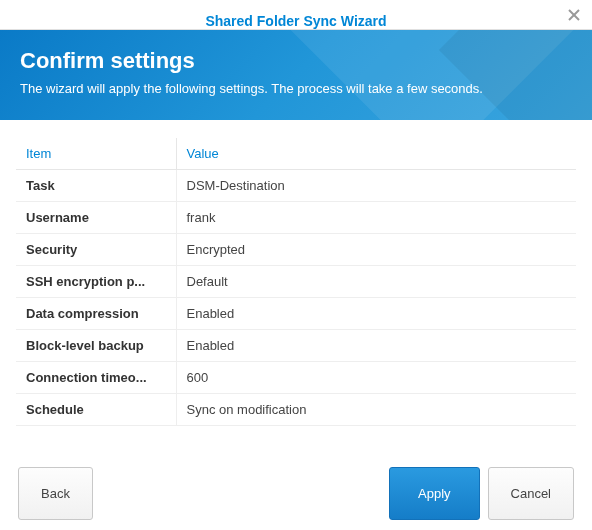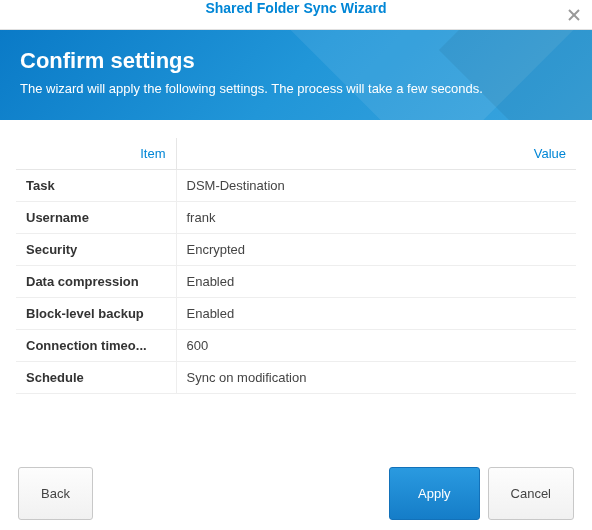--- a/index.html
+++ b/index.html
@@ -12,21 +12,21 @@
       font-size: 13px;
       color: #333;
       background: #fff;
       width: 592px;
       height: 530px;
       overflow: hidden;
     }
     .titlebar {
       height: 30px;
       display: flex;
-      align-items: flex-start;
+      align-items: flex-end;
       justify-content: center;
       position: relative;
       border-bottom: 1px solid #e0e0e0;
     }
     .titlebar-title {
       color: #0086d6;
       font-size: 14px;
       font-weight: 600;
     }
     .close-icon {
@@ -81,21 +81,21 @@
       max-width: 520px;
     }
     .content {
       padding: 18px 16px 0 16px;
     }
     .table {
       width: 100%;
       border-collapse: collapse;
     }
     .table th {
-      text-align: right;
+      text-align: left;
       color: #0086d6;
       font-weight: 500;
       padding: 8px 10px;
       border-bottom: 1px solid #e6e6e6;
       font-size: 13px;
     }
     .table th.col-item {
       width: 160px;
       border-right: 1px solid #e6e6e6;
     }
@@ -178,20 +178,24 @@
       </tr>
       <tr>
         <td class="item-cell">Username</td>
         <td>frank</td>
       </tr>
       <tr>
         <td class="item-cell">Security</td>
         <td>Encrypted</td>
       </tr>
       <tr>
+        <td class="item-cell">SSH encryption p...</td>
+        <td>Default</td>
+      </tr>
+      <tr>
         <td class="item-cell">Data compression</td>
         <td>Enabled</td>
       </tr>
       <tr>
         <td class="item-cell">Block-level backup</td>
         <td>Enabled</td>
       </tr>
       <tr>
         <td class="item-cell">Connection timeo...</td>
         <td>600</td>

